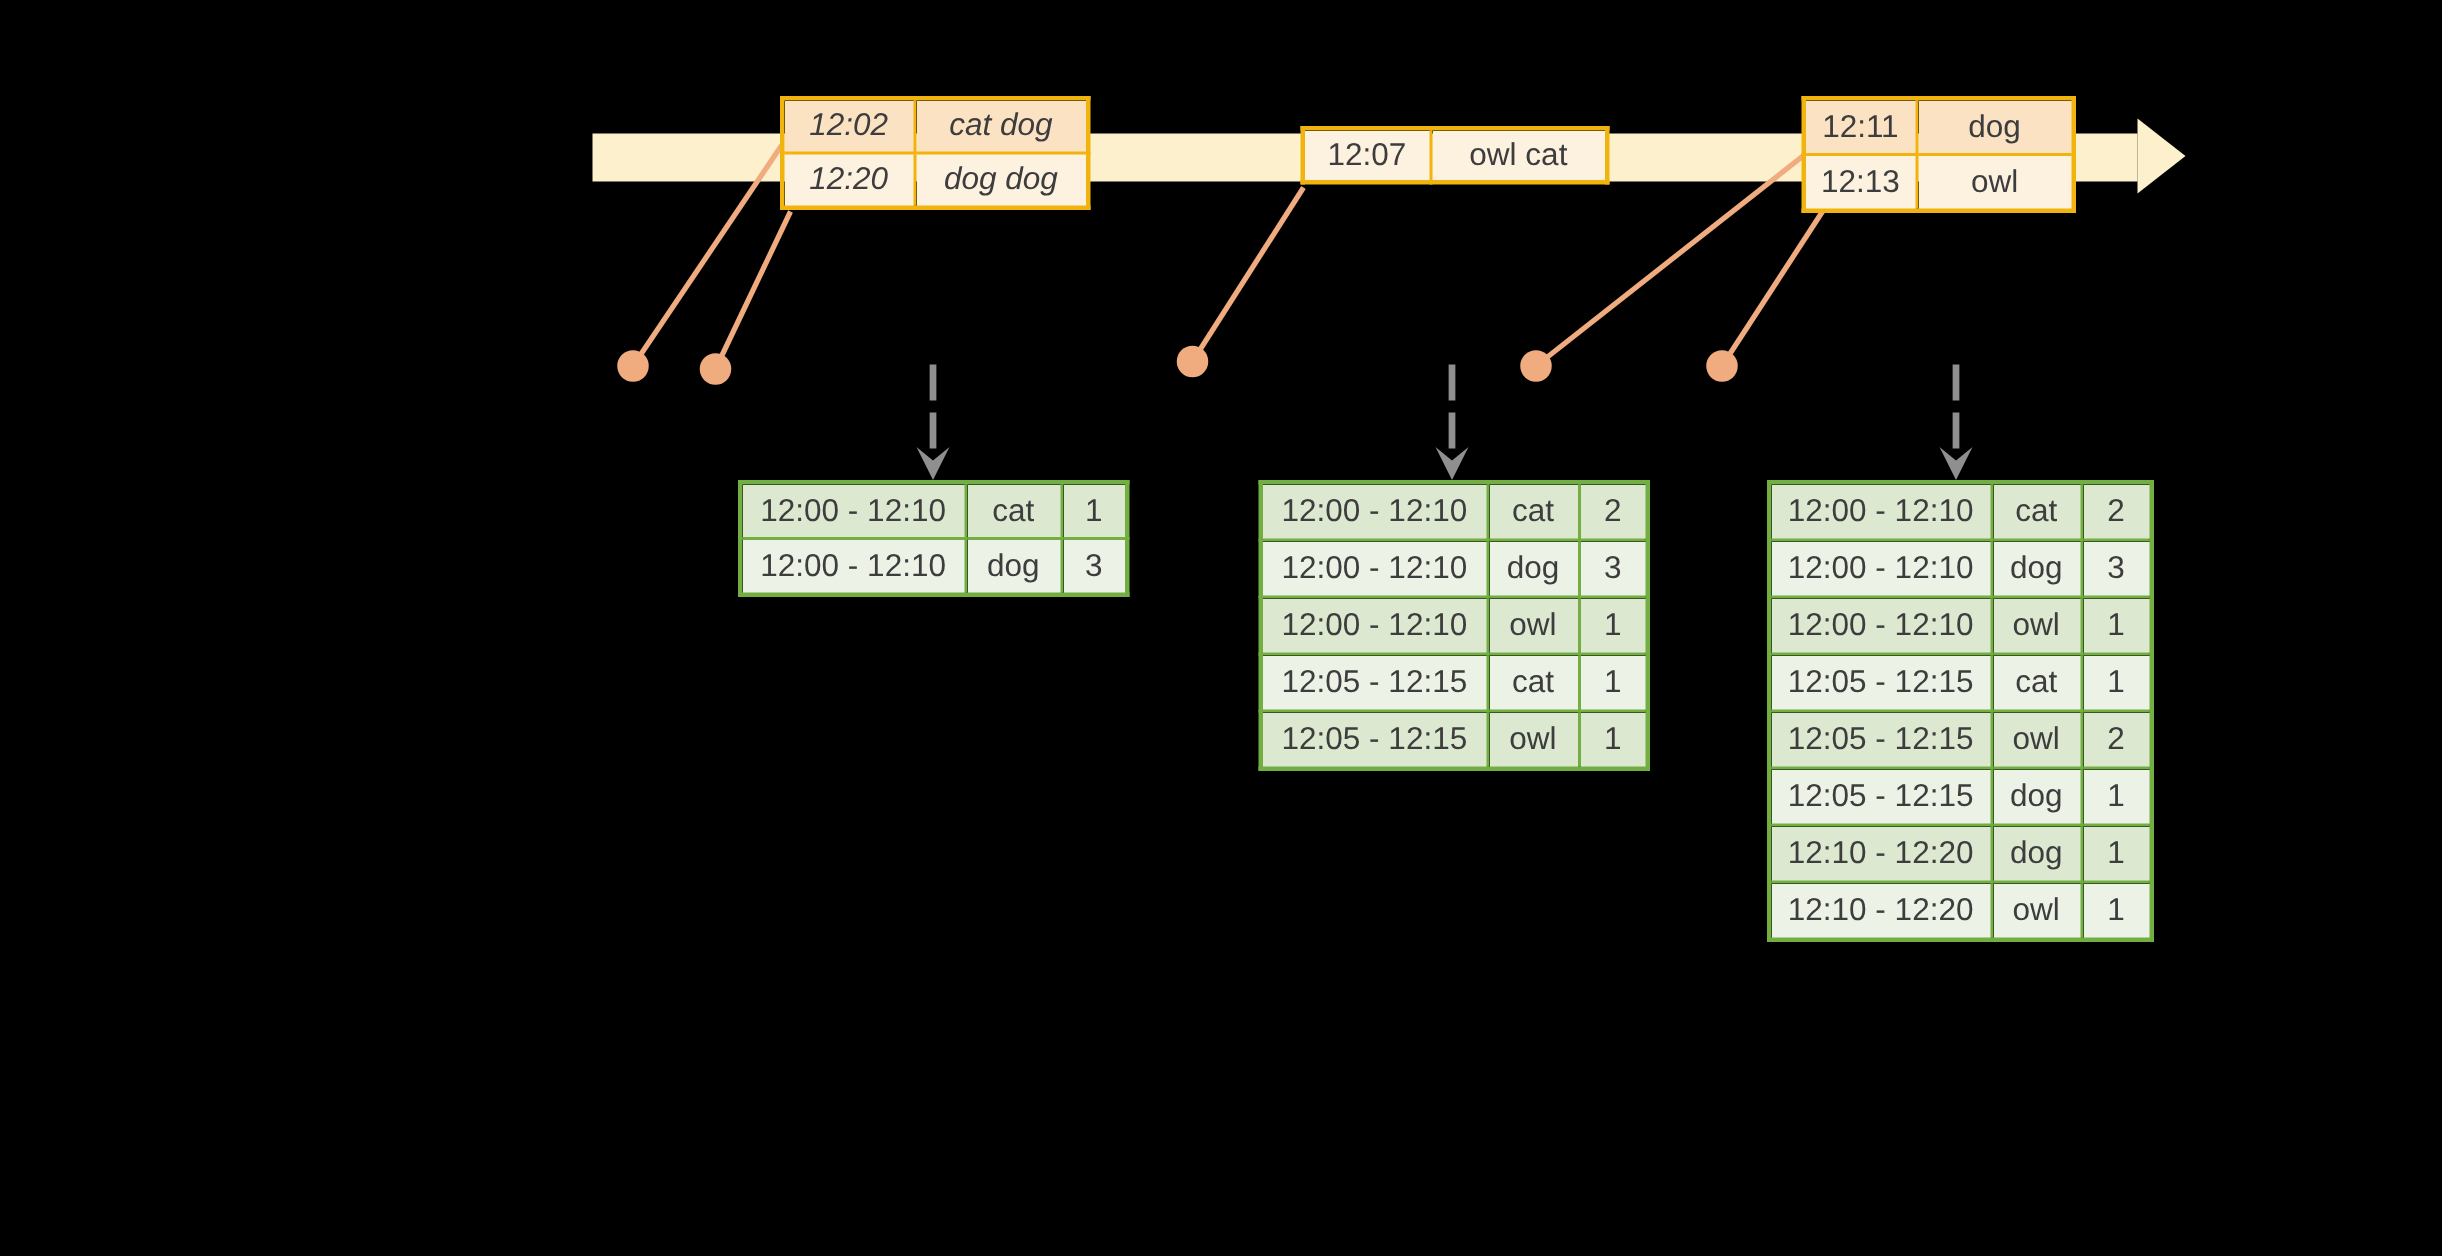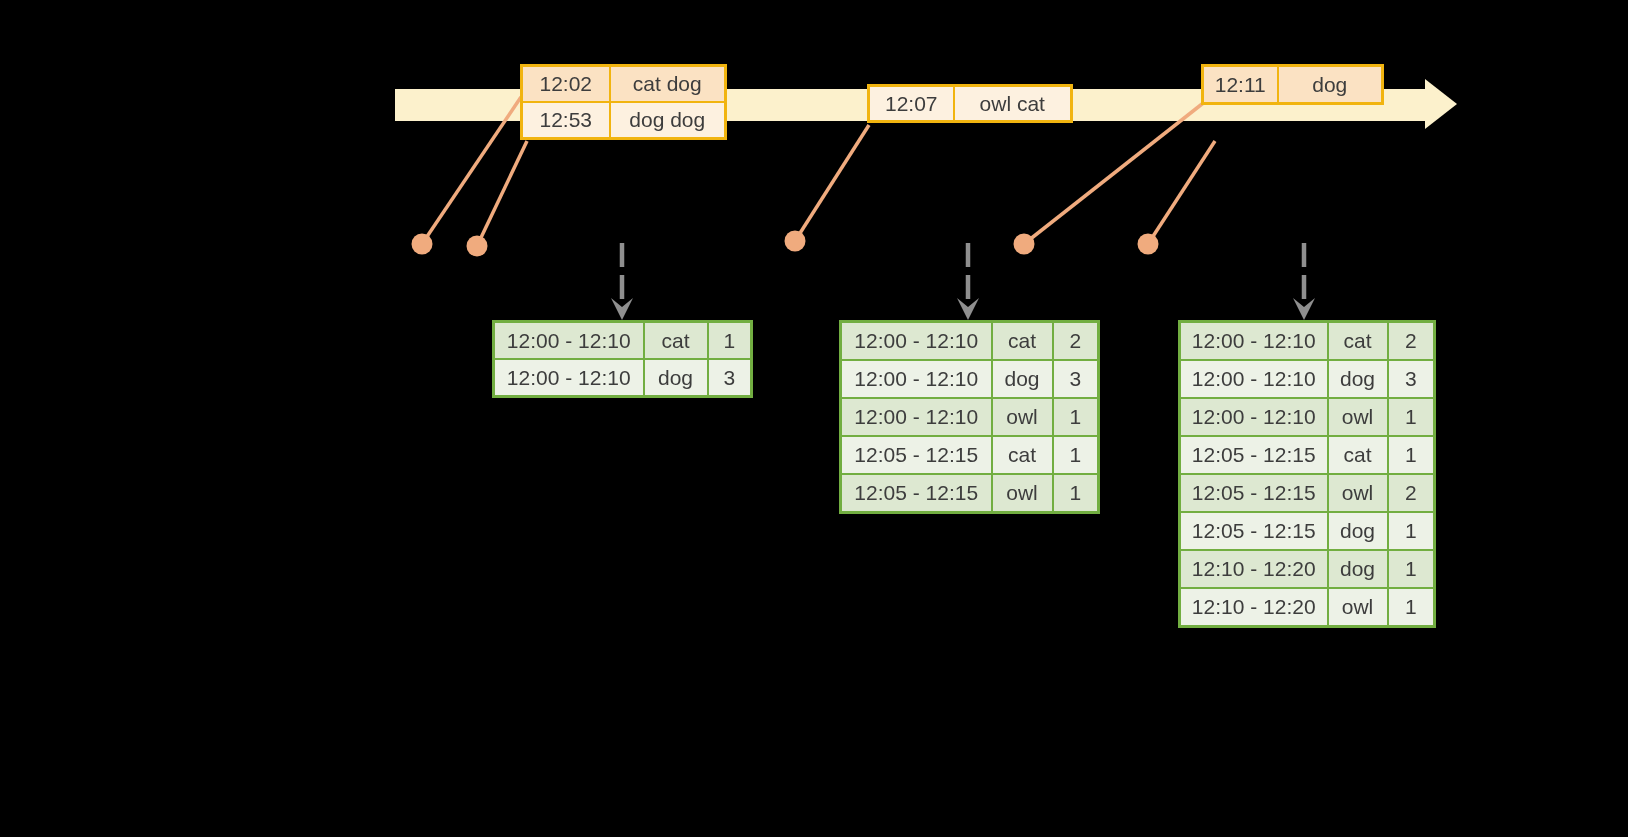--- a/index.html
+++ b/index.html
@@ -21,21 +21,21 @@
 
   
   .res{border:3px solid #72ae41;}
   .res td{border:2px solid #72ae41;margin-top:15px;}
   .res tr:nth-child(odd)  td{background:#dde8d1;}
   .res tr:nth-child(even) td{background:#edf2e7;}
   #res1 td{height:35px;}
   #res2 td{height:36px;}
   #res3 td{height:36px;}
 
-  #evt1{left:520px;top:64px;}
+  #evt1{left:520px;top:64px;font-style:italic;}
   #evt2{left:867px;top:84px;}
   #evt3{left:1201px;top:64px;}
   #res1{left:492px;top:320px;}
   #res2{left:839px;top:320px;}
   #res3{left:1178px;top:320px;}
 </style>
 </head>
 <body>
 
 <div id="stage">
@@ -71,21 +71,21 @@
     <colgroup>
         <col style="width:88px">
         <col style="width:116px">
       </colgroup>
     <tbody>
         <tr class="dark">
       <td>12:02</td>
       <td>cat dog</td>
     </tr>
     <tr class="light">
-      <td>12:53</td>
+      <td>12:20</td>
       <td>dog dog</td>
     </tr>
   </tbody>
     </table>
 
   <table id="evt2" class="evt">
     <colgroup>
         <col style="width:85px">
         <col style="width:118px">
       </colgroup>
@@ -100,20 +100,24 @@
   <table id="evt3" class="evt">
     <colgroup>
         <col style="width:75px">
         <col style="width:105px">
       </colgroup>
     <tbody>
         <tr class="dark">
       <td>12:11</td>
       <td>dog</td>
     </tr>
+    <tr class="light">
+      <td>12:13</td>
+      <td>owl</td>
+    </tr>
   </tbody>
     </table>
 
   <table id="res1" class="res">
     <colgroup>
         <col style="width:150px">
         <col style="width:64px">
         <col style="width:44px">
       </colgroup>
     <tbody>

